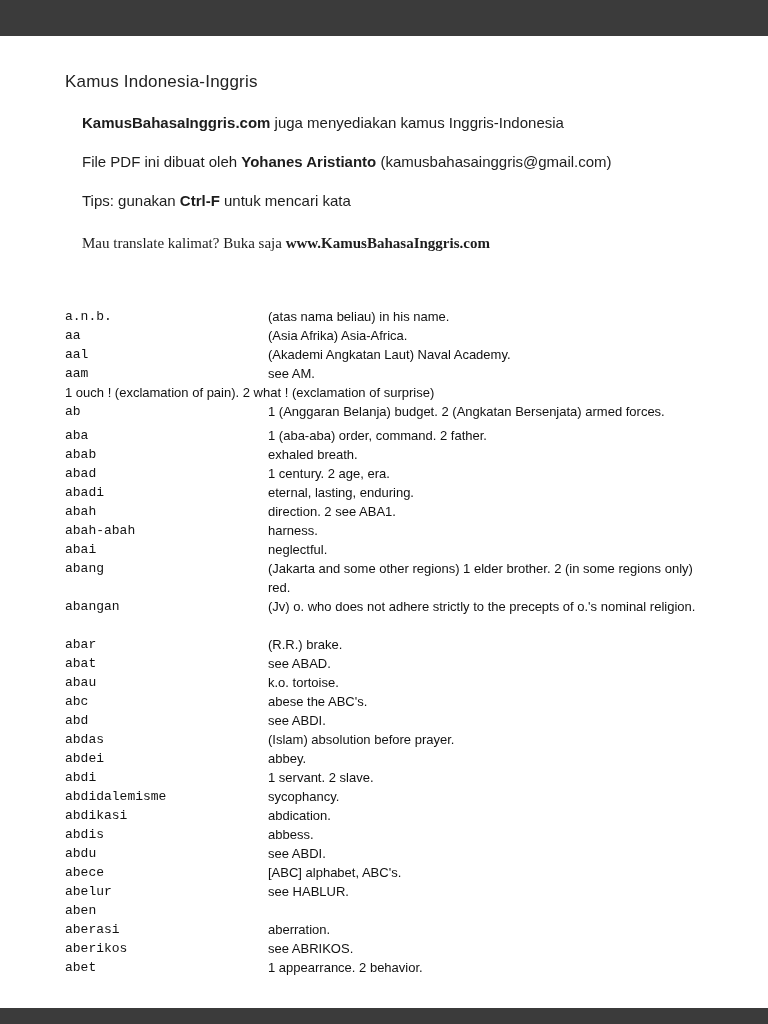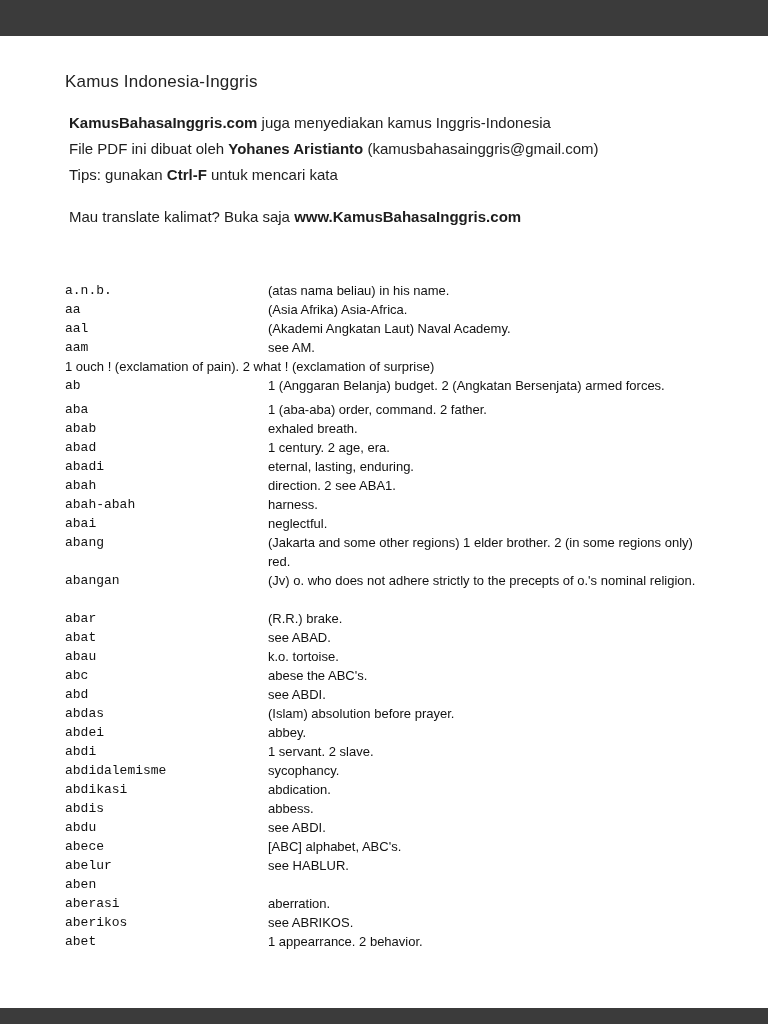--- a/index.html
+++ b/index.html
@@ -48,24 +48,25 @@
     color: #232323;
     letter-spacing: 0.2px;
   }
   .intro {
     margin-top: 20px;
     font-size: 15px;
     line-height: 22px;
     color: #1d1d1d;
   }
   .intro p {
-    margin: 4px;
+    margin: 17px;
   }
   .intro .cta-line {
     margin-top: 20px;
+    font-family: Liberation Serif, serif;
   }
   .entries {
     margin-top: 53px;
     font-size: 13px;
     line-height: 19px;
     color: #111111;
   }
   .entry-row {
     display: flex;
     align-items: flex-start;

